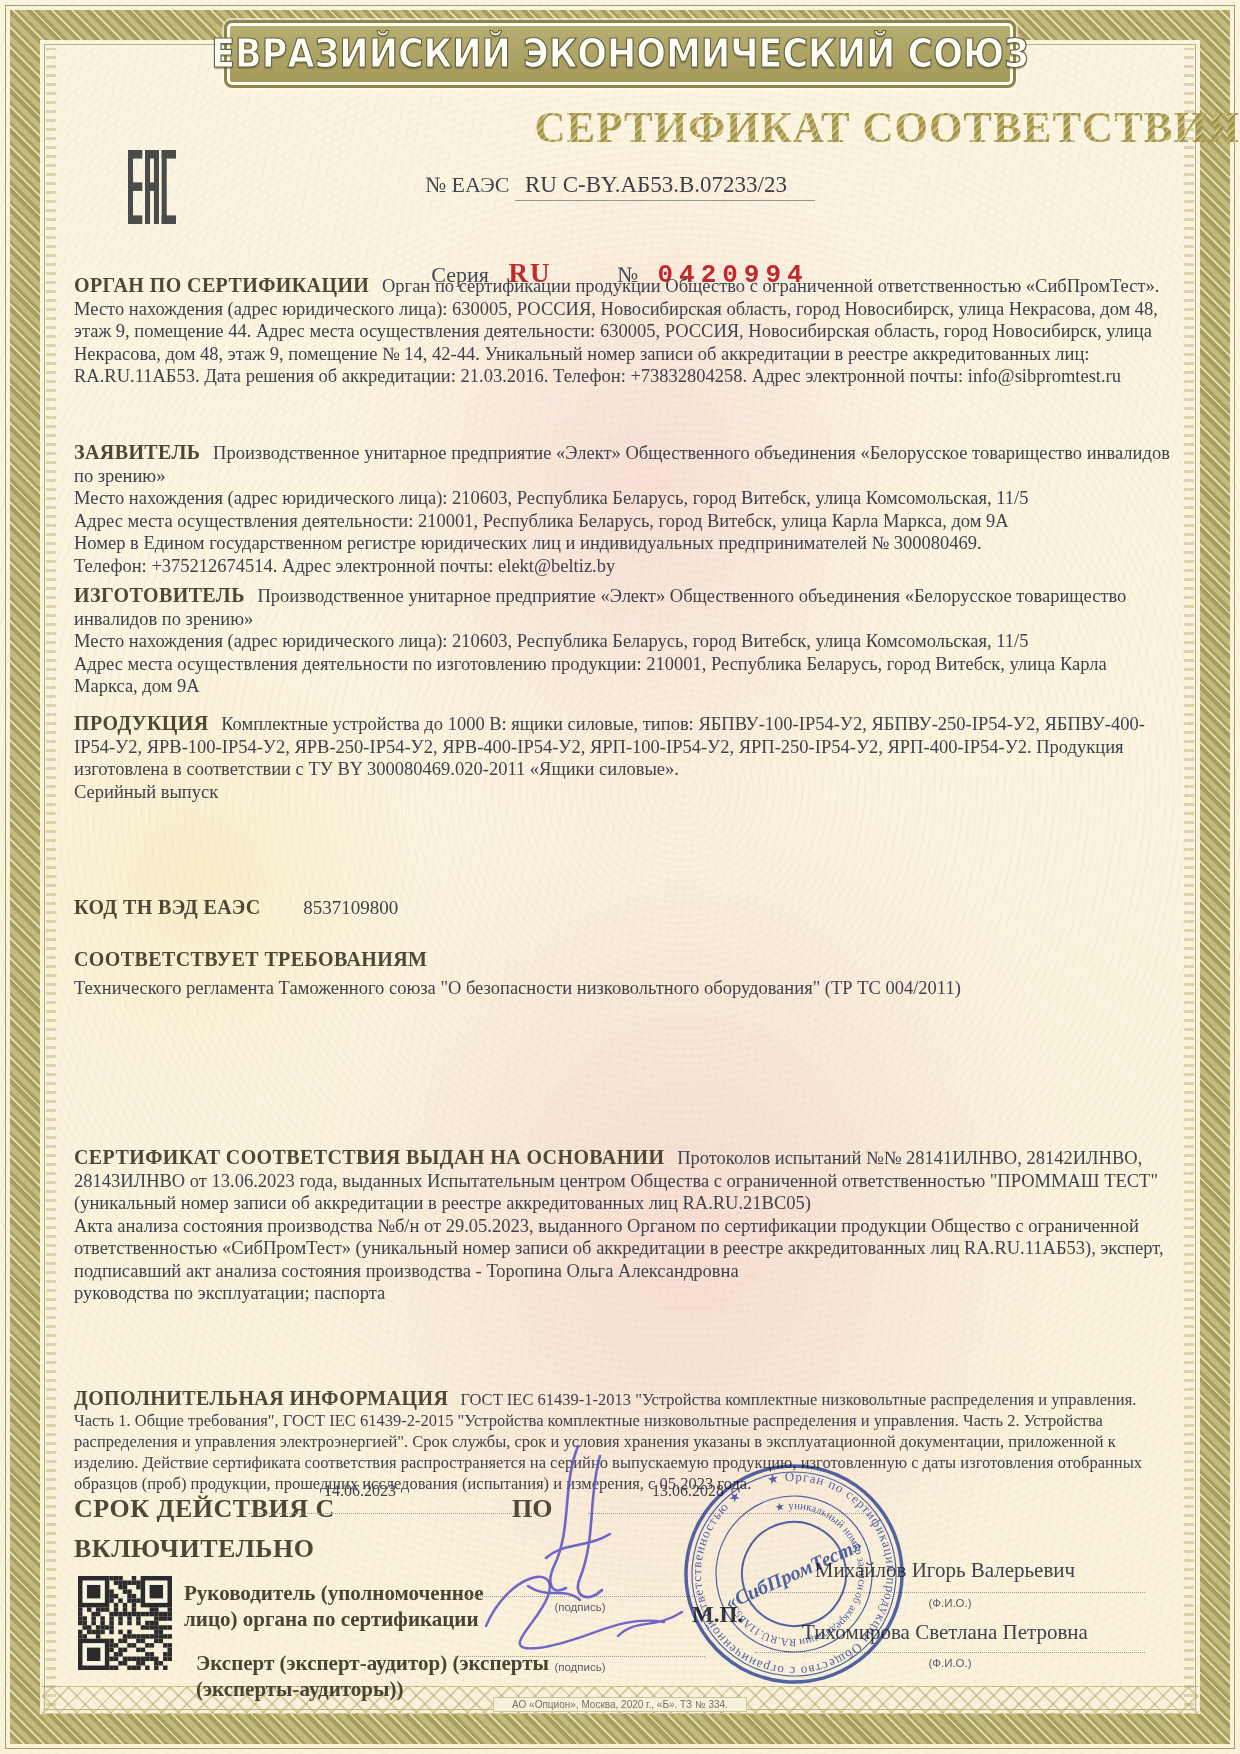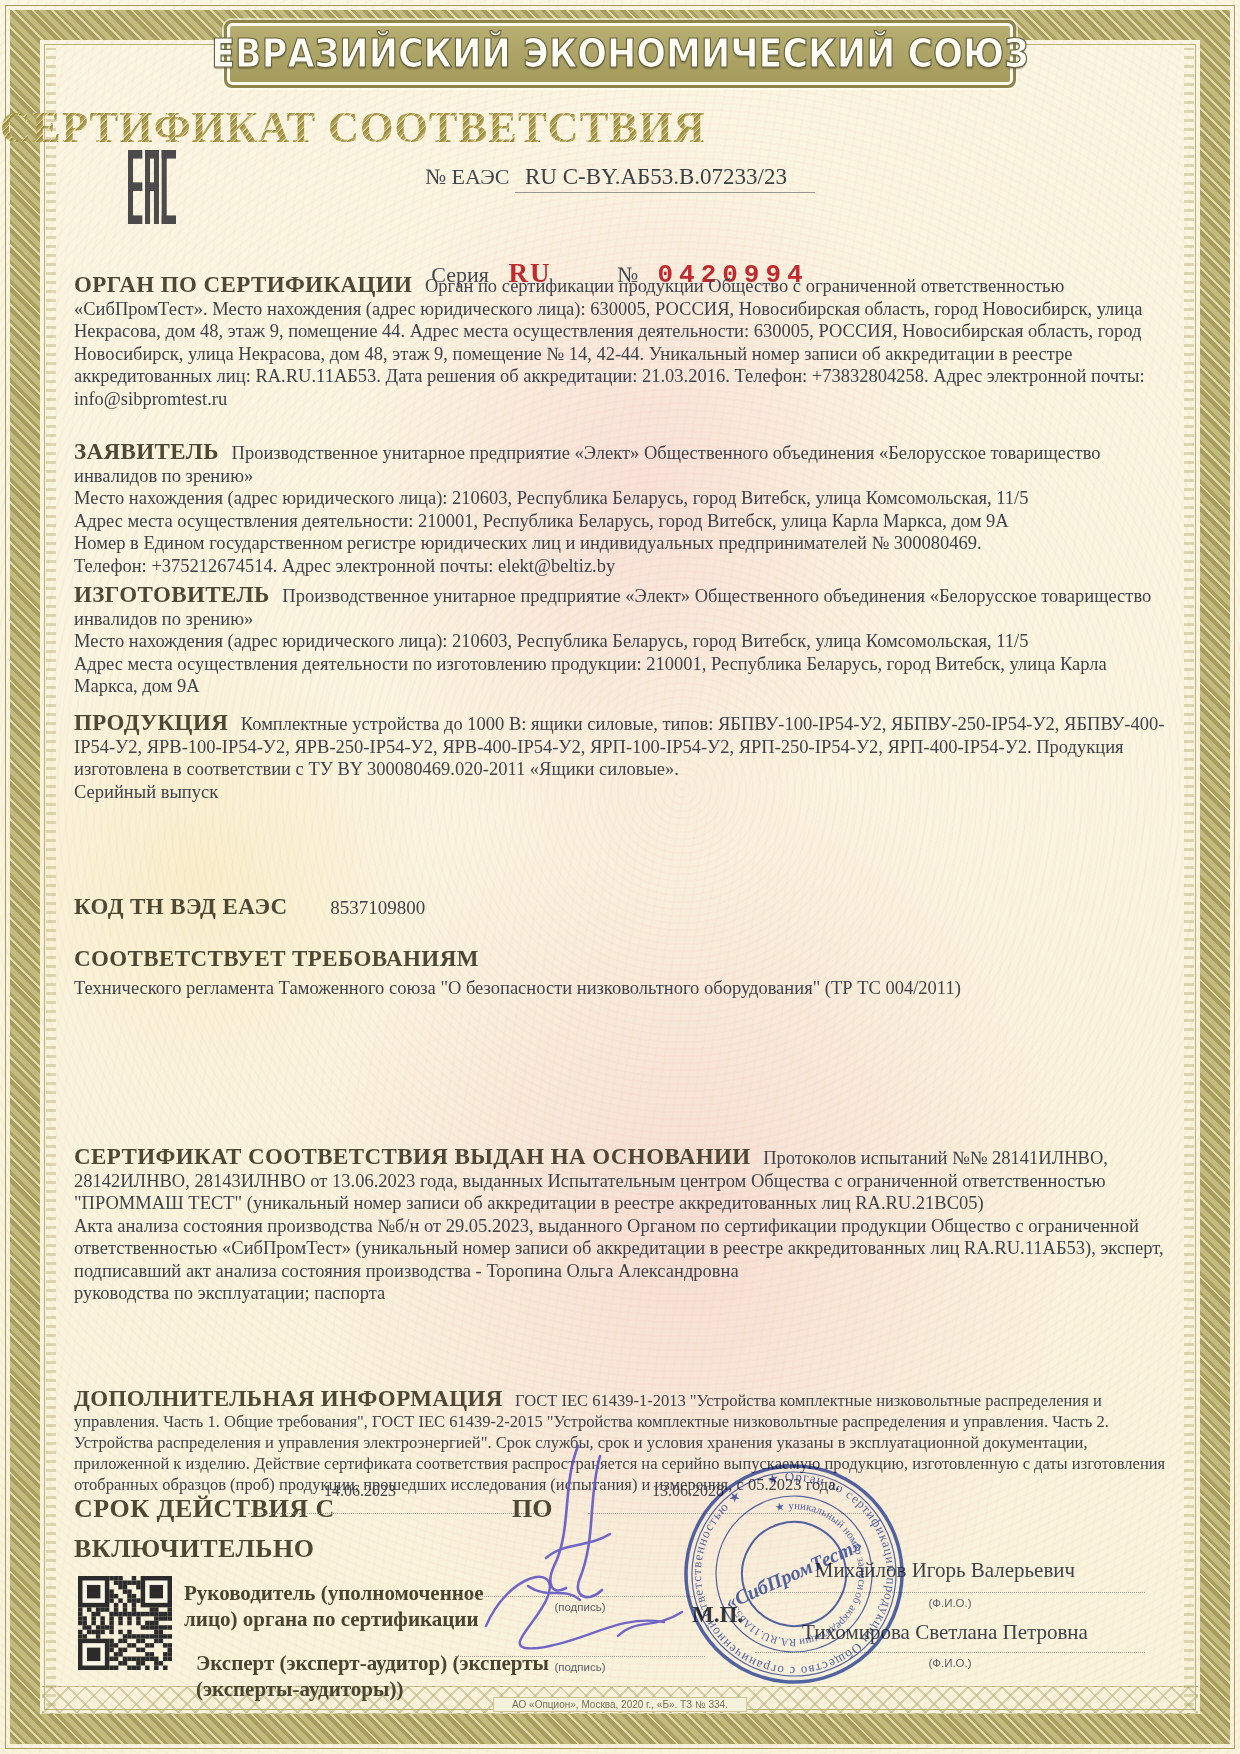--- a/index.html
+++ b/index.html
@@ -38,34 +38,34 @@
     background:linear-gradient(#b8af74,#a39959); border:3px solid #8e854a;
     box-shadow: inset 0 0 0 3px rgba(255,255,250,.95), 0 0 0 2px rgba(255,255,245,.55);
     display:flex; align-items:center; justify-content:center;
   }
   .banner-text {
     font-family:"DejaVu Sans", sans-serif; font-weight:bold; font-size:35px; white-space:nowrap;
     color:#fffef6; -webkit-text-stroke:1.1px #676340;
     text-shadow:0 1px 1px rgba(90,85,50,.45); transform:scaleY(1.12); letter-spacing:0px;
   }
   .eac { position:absolute; left:128px; top:150px; width:48px; height:74px; z-index:4; }
-  .doc-title { position:absolute; top:102px; left:0; width:100%; text-align:left; z-index:4; }
+  .doc-title { position:absolute; top:102px; left:0; width:100%; text-align:right; z-index:4; }
   .doc-title span {
     display:inline-block; font-weight:bold; font-size:43px; letter-spacing:1px; transform:scaleY(1.05);
     background:repeating-linear-gradient(135deg,#b4a457 0 2px,#d9d09b 2px 3px,#9c8d47 3px 5px);
     -webkit-background-clip:text; background-clip:text; color:transparent;
   }
-  .numline { position:absolute; top:164px; left:0; width:100%; text-align:center; z-index:4; font-size:22px; color:#44474d;}
+  .numline { position:absolute; top:172px; left:0; width:100%; text-align:center; z-index:4; font-size:22px; color:#44474d;}
   .numline .val { font-size:23px; color:#3c4045; border-bottom:1.5px solid #98978e; padding:0 28px 3px 10px; }
   .seriesline { position:absolute; top:214px; left:0; width:100%; text-align:center; z-index:4; font-size:22px; color:#44474d;margin-top:44px;}
   .seriesline .series-val { color:#c02a2e; font-weight:bold; font-size:27px; margin:0 60px 0 14px; letter-spacing:2px;}
   .seriesline .serial { color:#c02a2e; font-family:"Liberation Mono", monospace; font-weight:bold; font-size:26px; letter-spacing:6px; margin-left:14px;}
   
   .sec { position:absolute; left:74px; width:1096px; margin:0; font-size:18.5px; line-height:22.5px; color:#3e424b; z-index:4;}
-  .h { font-size:23px; font-weight:bold; color:#4d4834; letter-spacing:.4px; padding-right:8px; }
+  .h { font-size:20px; font-weight:bold; color:#4d4834; letter-spacing:.4px; padding-right:8px; }
   .blk { display:block; }
   .code-val { margin-left:30px; font-size:19px; }
   .sec.small { font-size:16.5px; line-height:21px; }
   
   .validity-label { position:absolute; left:74px; font-size:26px; font-weight:bold; color:#4d4834; z-index:4; letter-spacing:.5px;}
   .vdate { position:absolute; top:1482px; font-size:16px; color:#3e424b; text-align:center; z-index:4;}
   .vline { position:absolute; height:0; border-bottom:1.5px dotted #9a9a90; z-index:4;}
   .po { position:absolute; left:512px; top:1494px; font-size:26px; font-weight:bold; color:#4d4834; z-index:4;}
   
   .qr { position:absolute; left:78px; top:1576px; width:94px; height:94px; z-index:4; }

